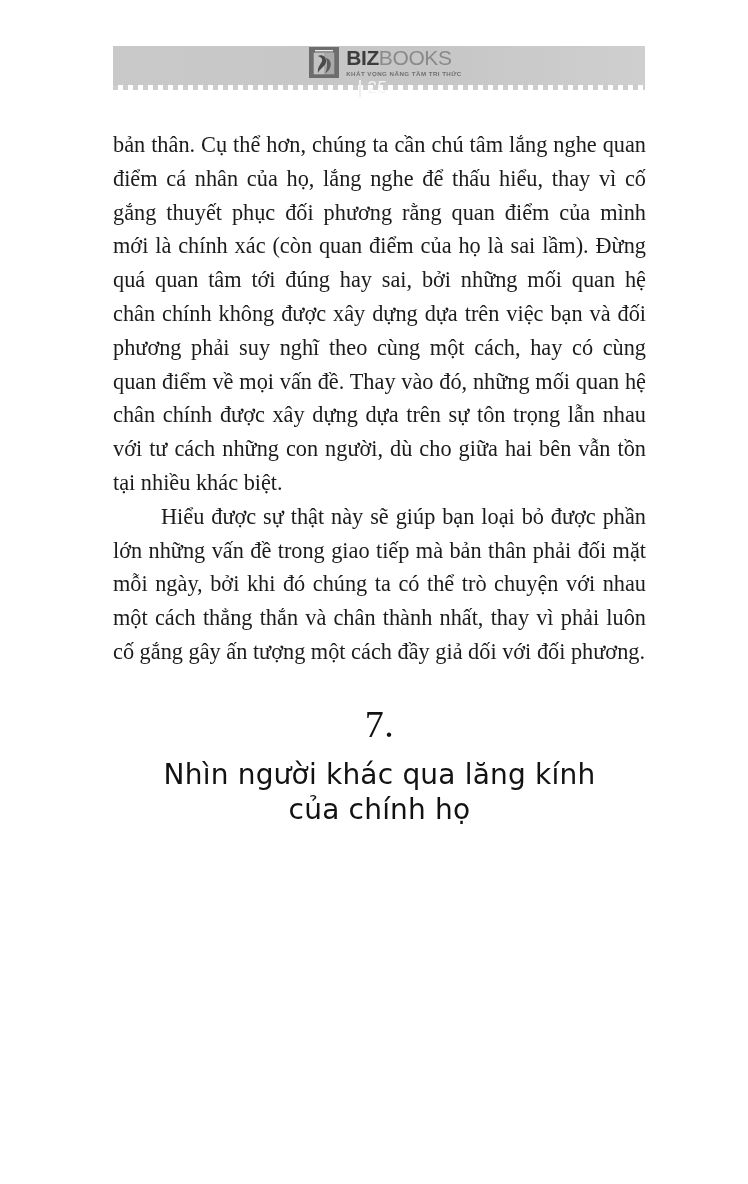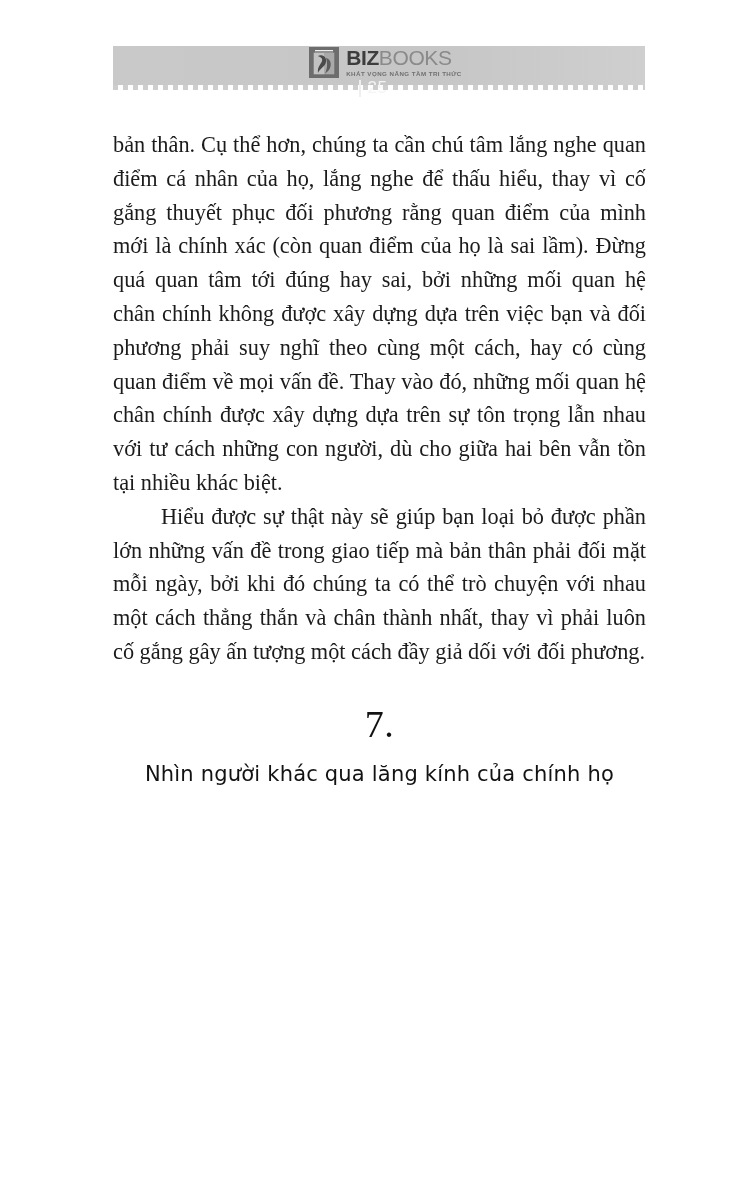--- a/index.html
+++ b/index.html
@@ -151,21 +151,21 @@
   }
   .chapter-number {
     font-family: "Liberation Serif", "DejaVu Serif", serif;
     font-size: 38px;
     line-height: 1.05;
     color: #121212;
     letter-spacing: 0.5px;
   }
   .chapter-title {
     font-family: "DejaVu Sans", "Liberation Sans", sans-serif;
-    font-size: 21px;
+    font-size: 28px;
     line-height: 35px;
     color: #121212;
     margin-top: 12px;
     letter-spacing: 0.2px;
     font-weight: 400;
     max-width: 470px;
     margin-left: auto;
     margin-right: auto;
   }
 

